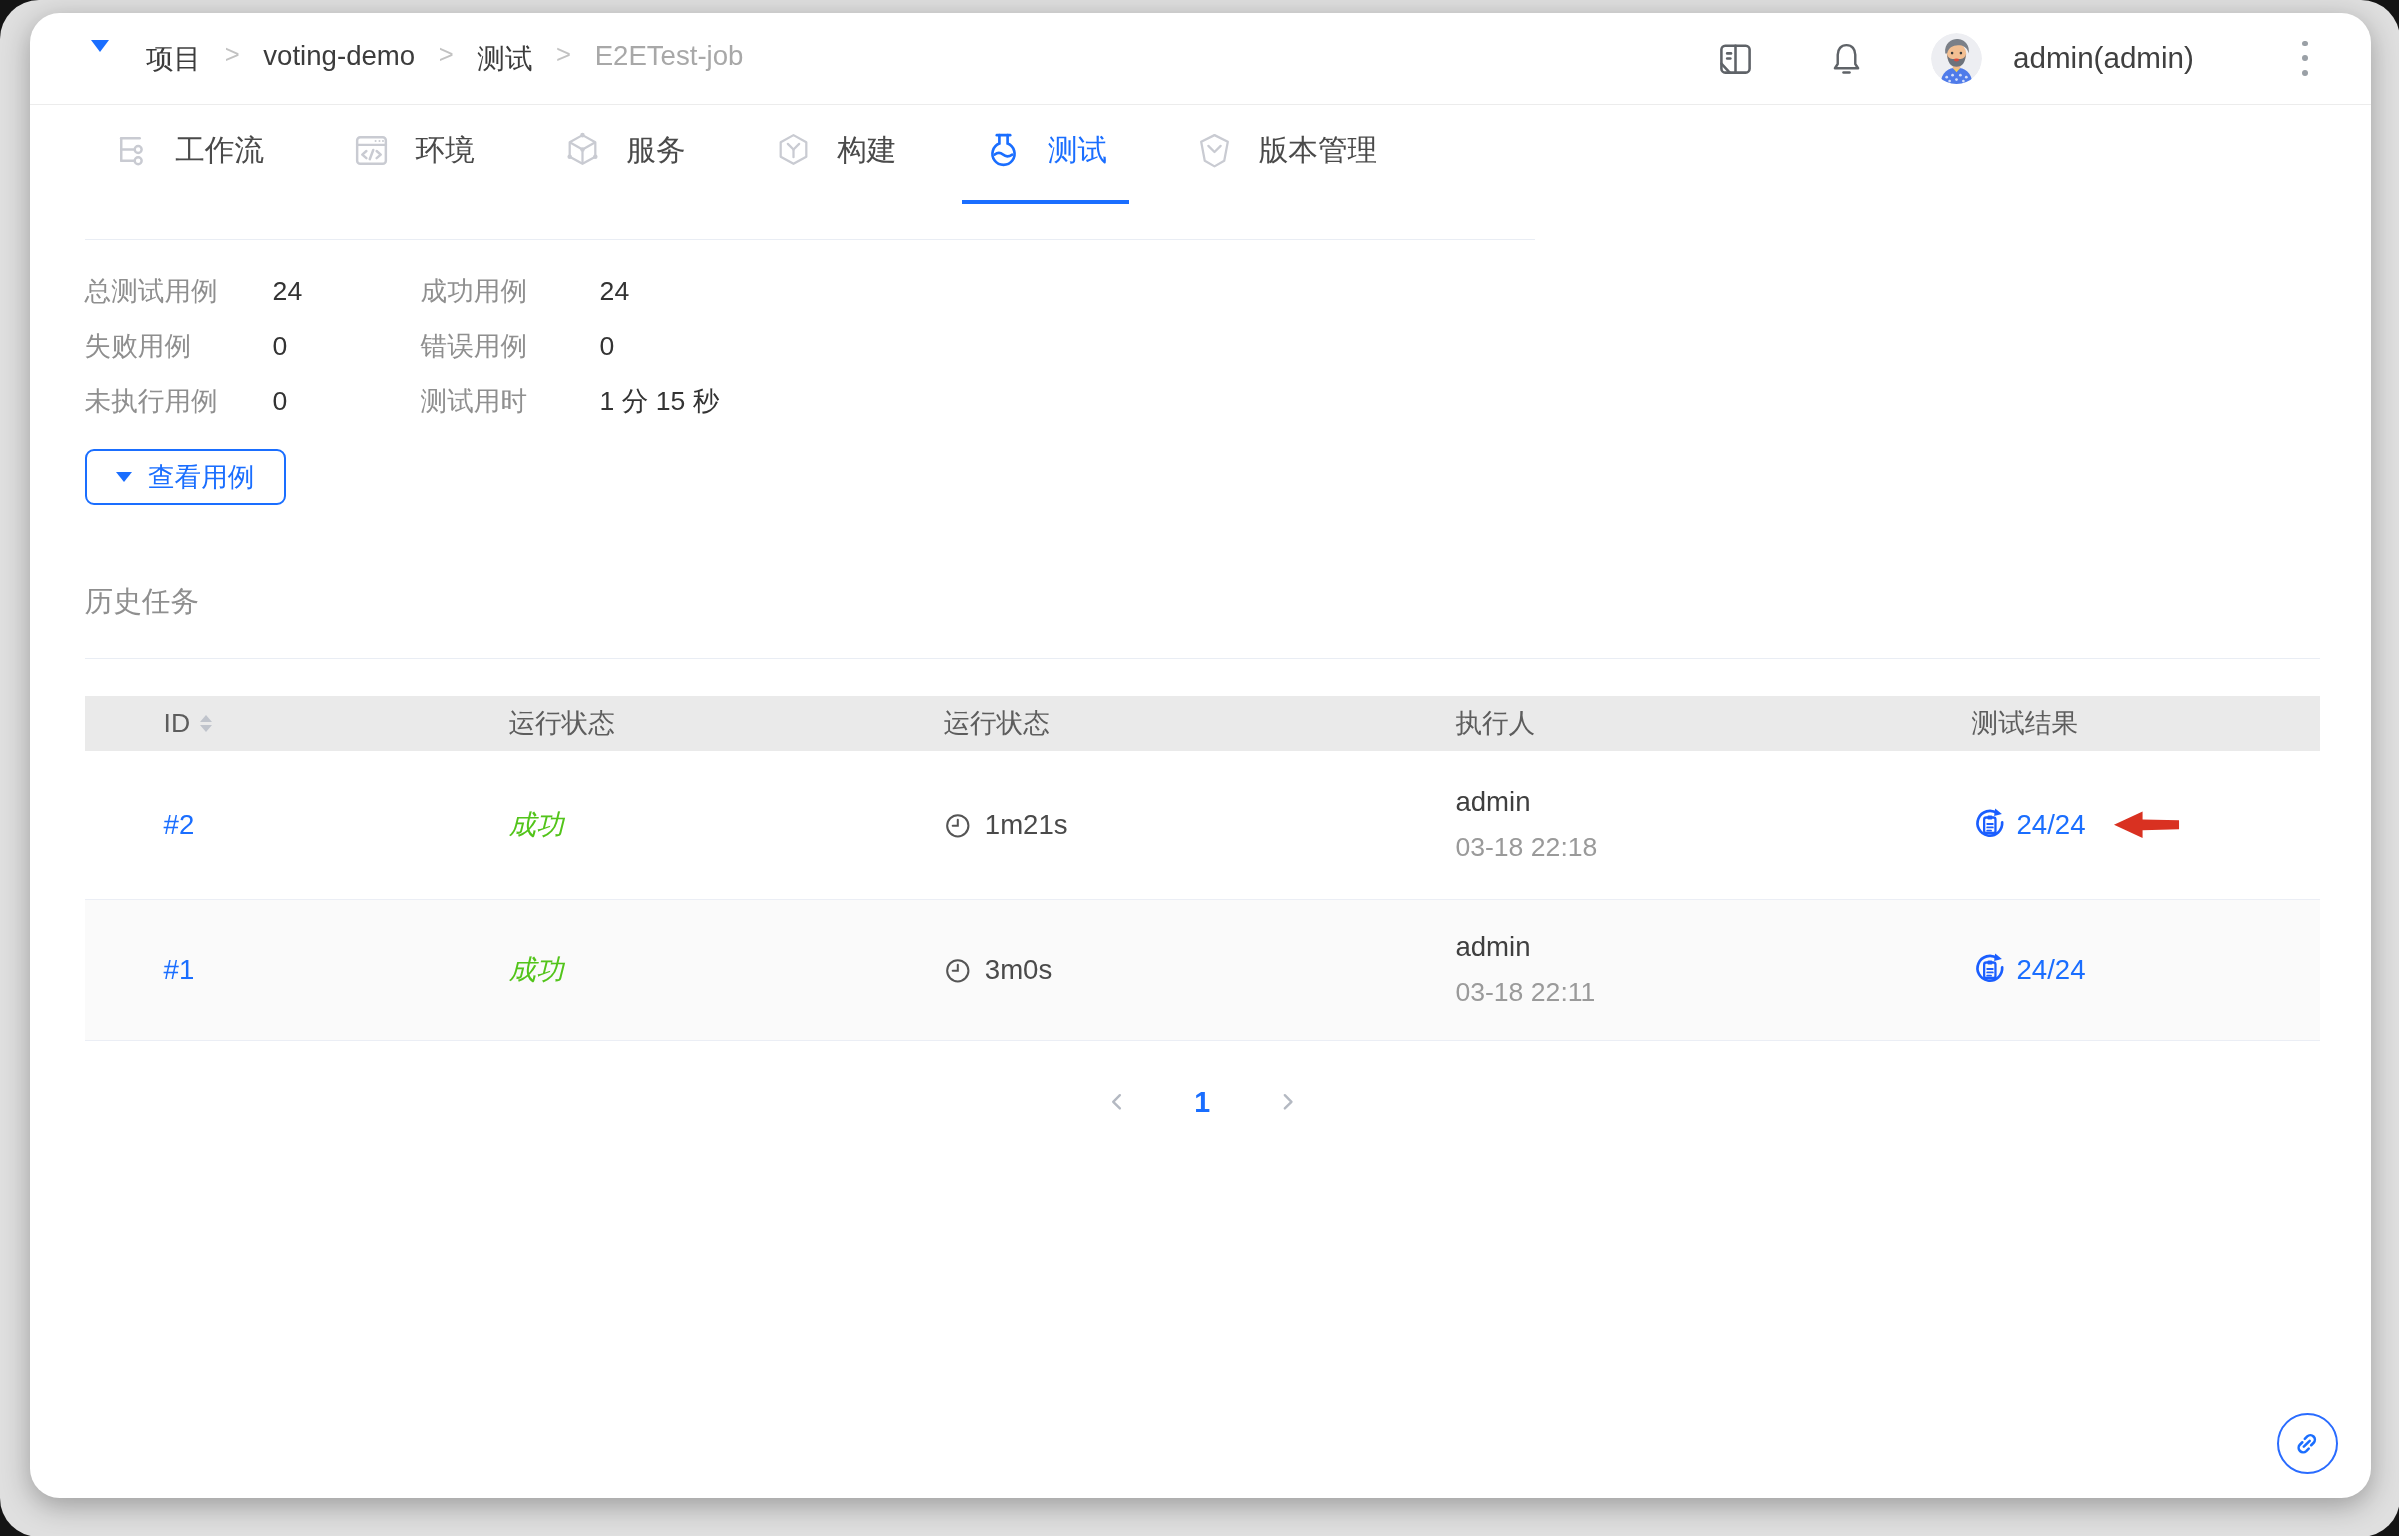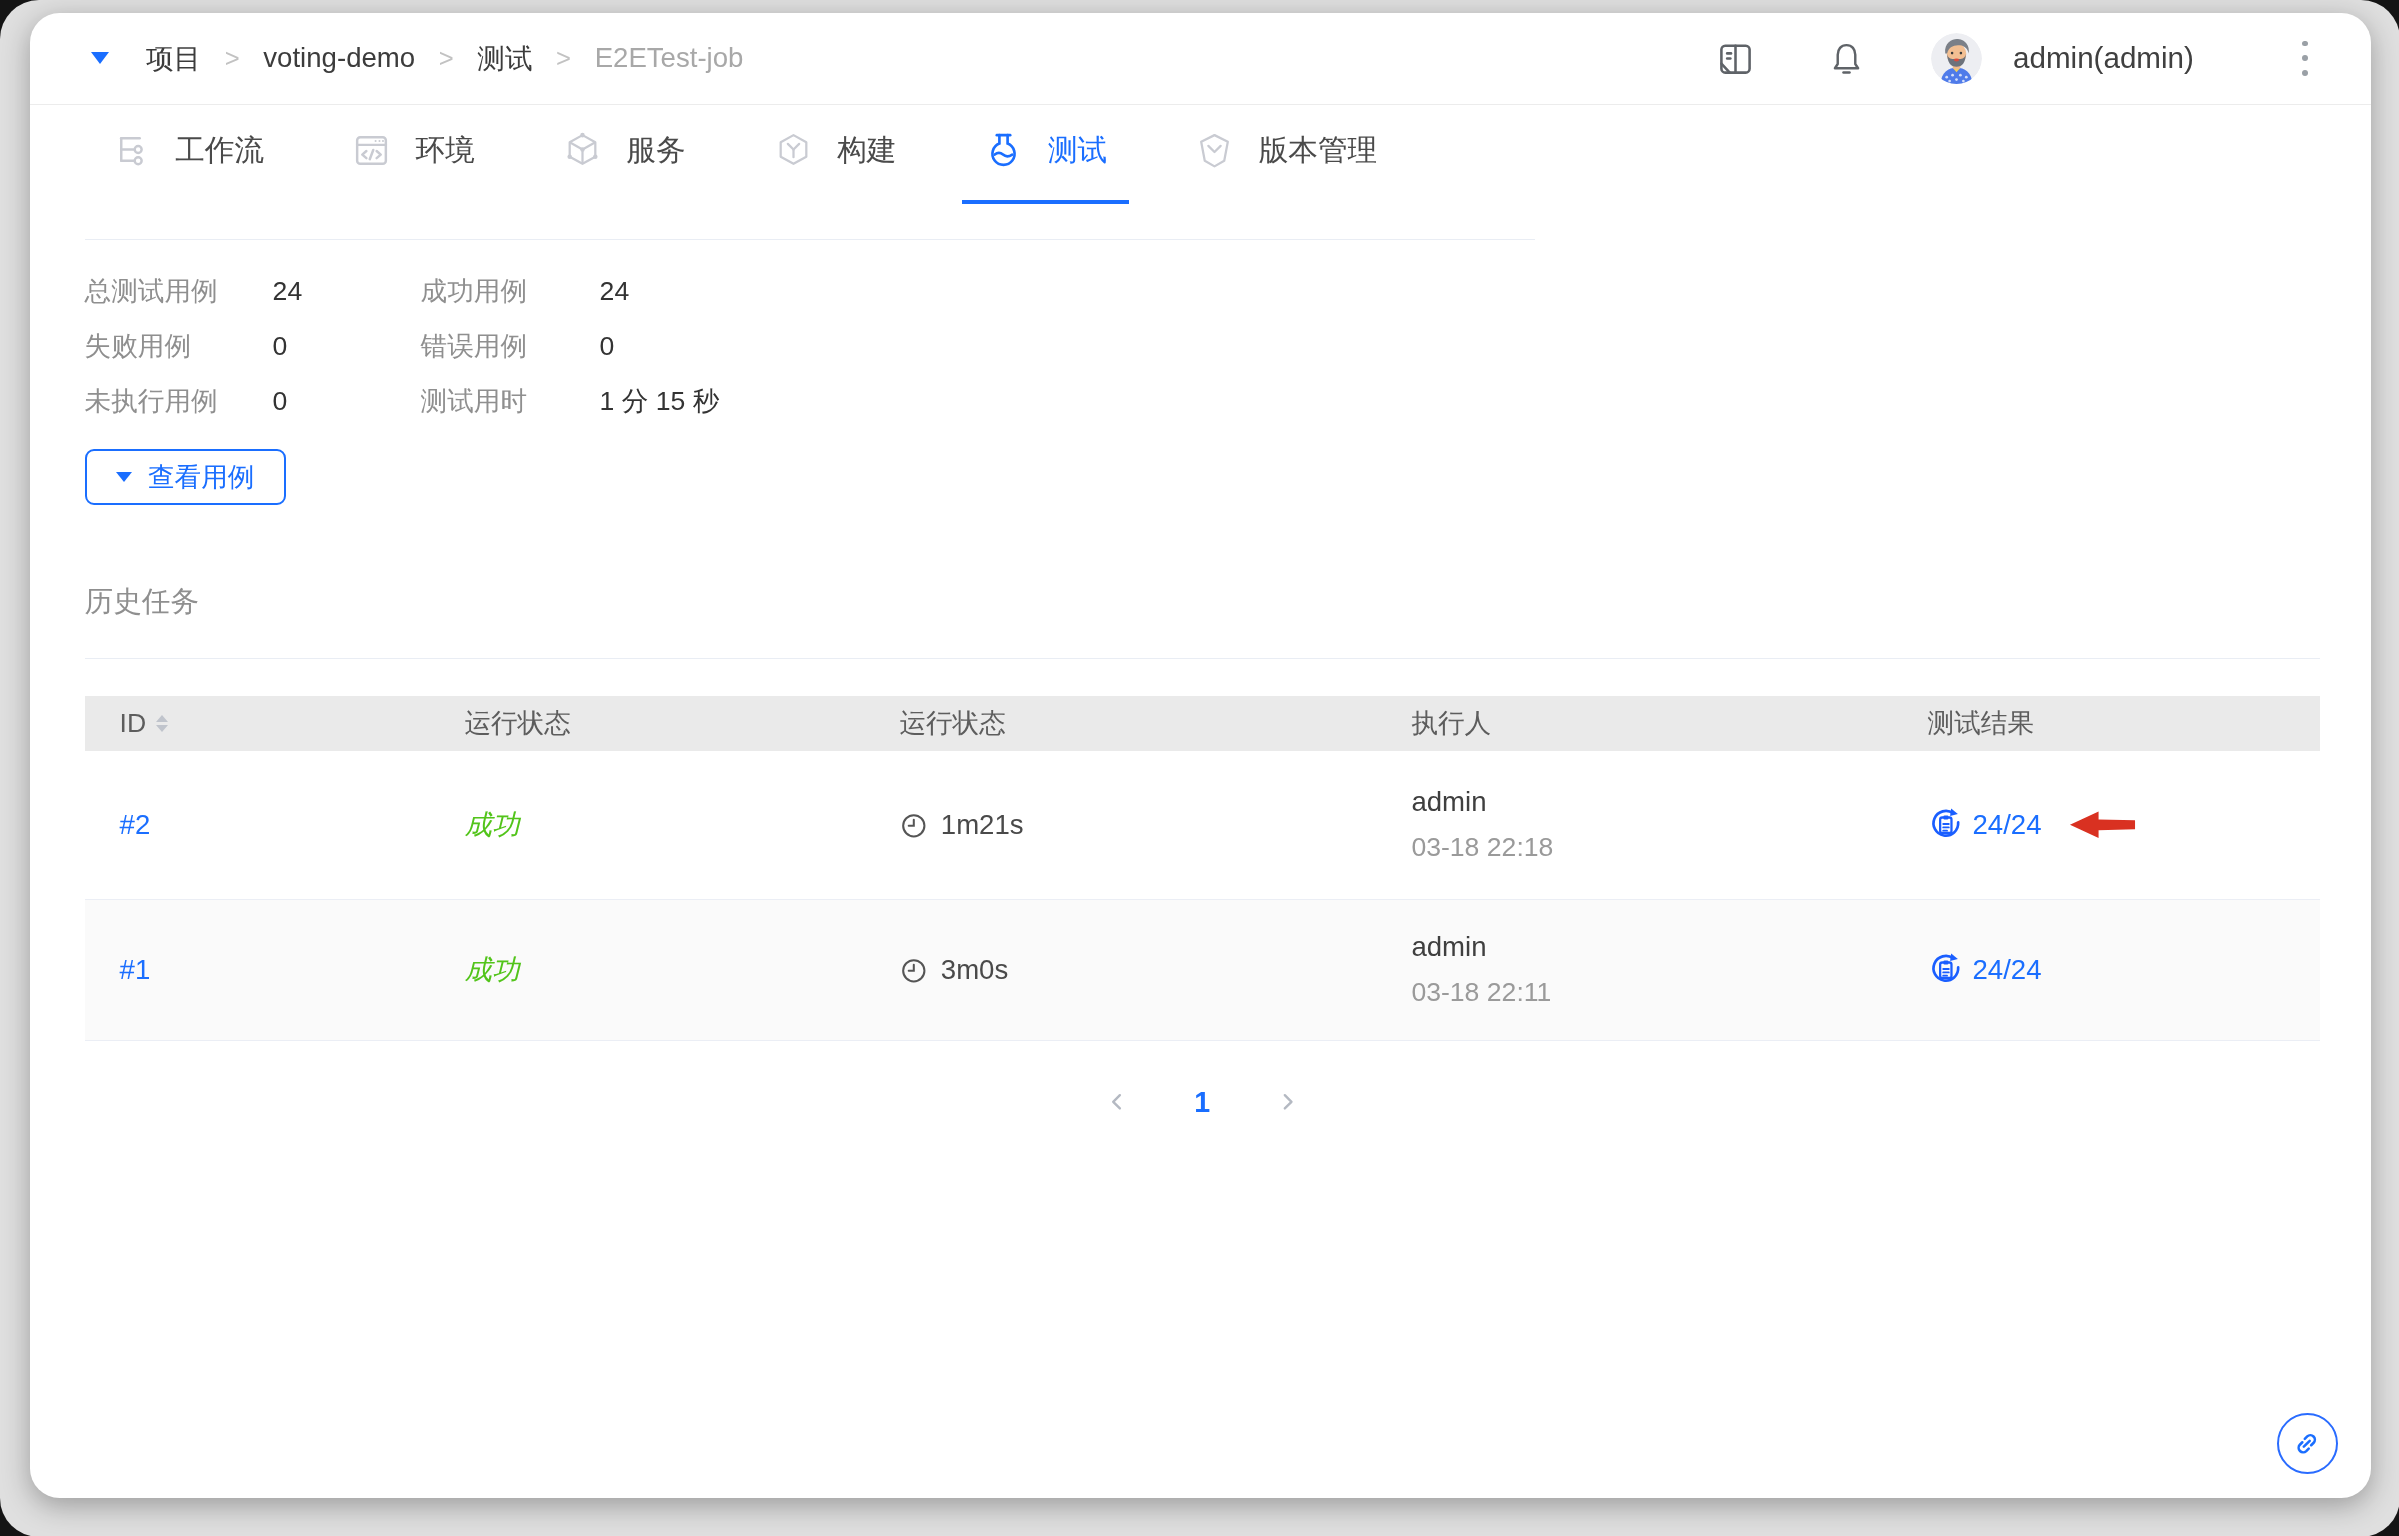--- a/index.html
+++ b/index.html
@@ -17,21 +17,21 @@
     position:absolute;left:29.6px;top:12.8px;width:2341px;height:1485px;
     background:#ffffff;border-radius:29.6px;
     box-shadow:0 7.9px 27.6px rgba(0,0,0,.30);
     overflow:hidden;
   }
   
   .topbar{
     height:92px;display:flex;align-items:center;
     padding:0 57px 0 61px;border-bottom:1px solid #ececec;box-sizing:border-box;
   }
-  .breadcrumb{display:flex;align-items:center;gap:23.6px;font-size:27.6px;color:#3c3c3c;}
+  .breadcrumb{display:flex;gap:23.6px;font-size:27.6px;color:#3c3c3c;}
   .bc-caret{width:0;height:0;border-left:9.9px solid transparent;border-right:9.9px solid transparent;border-top:12.8px solid #1a6eff;margin-right:13.8px;cursor:pointer;}
   .bc-sep{color:#c2c2c2;font-size:25.6px;}
   .bc-item{cursor:pointer;}
   .bc-current{color:#a8a8a8;}
   .topbar-right{margin-left:auto;display:flex;align-items:center;}
   .tb-icon{display:flex;align-items:center;justify-content:center;color:#5f6368;cursor:pointer;}
   .tb-icon svg{display:block;}
   .avatar{width:51px;height:51px;border-radius:50%;overflow:hidden;margin-left:65px;cursor:pointer;flex:none;}
   .user-name{font-size:29.6px;color:#404040;margin-left:31.5px;cursor:pointer;}
   .kebab{margin-left:102px;display:flex;flex-direction:column;gap:8.9px;cursor:pointer;padding:5.9px;}
@@ -57,21 +57,21 @@
     background:#fff;border:2px solid #1a6eff;border-radius:9px;color:#1a6eff;font-size:26.6px;
     font-family:inherit;cursor:pointer;
   }
   .vc-caret{width:0;height:0;border-left:8.9px solid transparent;border-right:8.9px solid transparent;border-top:10.8px solid #1a6eff;}
   #history-title{margin-top:77px;}
   #history-divider{margin-top:37px;}
   
   .table{margin-top:37px;}
   .thead,.trow{display:grid;grid-template-columns:364px 435px 512px 493px auto;align-items:center;}
   .thead{height:55px;background:#eaeaea;color:#5d5d5d;font-size:26.6px;}
-  .th,.td{padding-left:15.8px;}
+  .th,.td{padding-left:15.8px;margin-left:44px;}
   .th:first-child,.td:first-child{padding-left:35px;}
   .th-id{display:flex;align-items:center;gap:9.9px;cursor:pointer;}
   .sorter{display:flex;flex-direction:column;gap:3px;}
   .sorter i{width:0;height:0;border-left:6.9px solid transparent;border-right:6.9px solid transparent;}
   .sorter .up{border-bottom:7.9px solid #c0c4cc;}
   .sorter .down{border-top:7.9px solid #c0c4cc;}
   .trow{height:148px;border-bottom:1px solid #ebeef5;font-size:27.6px;color:#3f3f3f;}
   .trow.striped{background:#fafafa;height:140px;}
   .cell-id{color:#1a6eff;cursor:pointer;}
   .cell-status{color:#52c41a;font-style:italic;}

